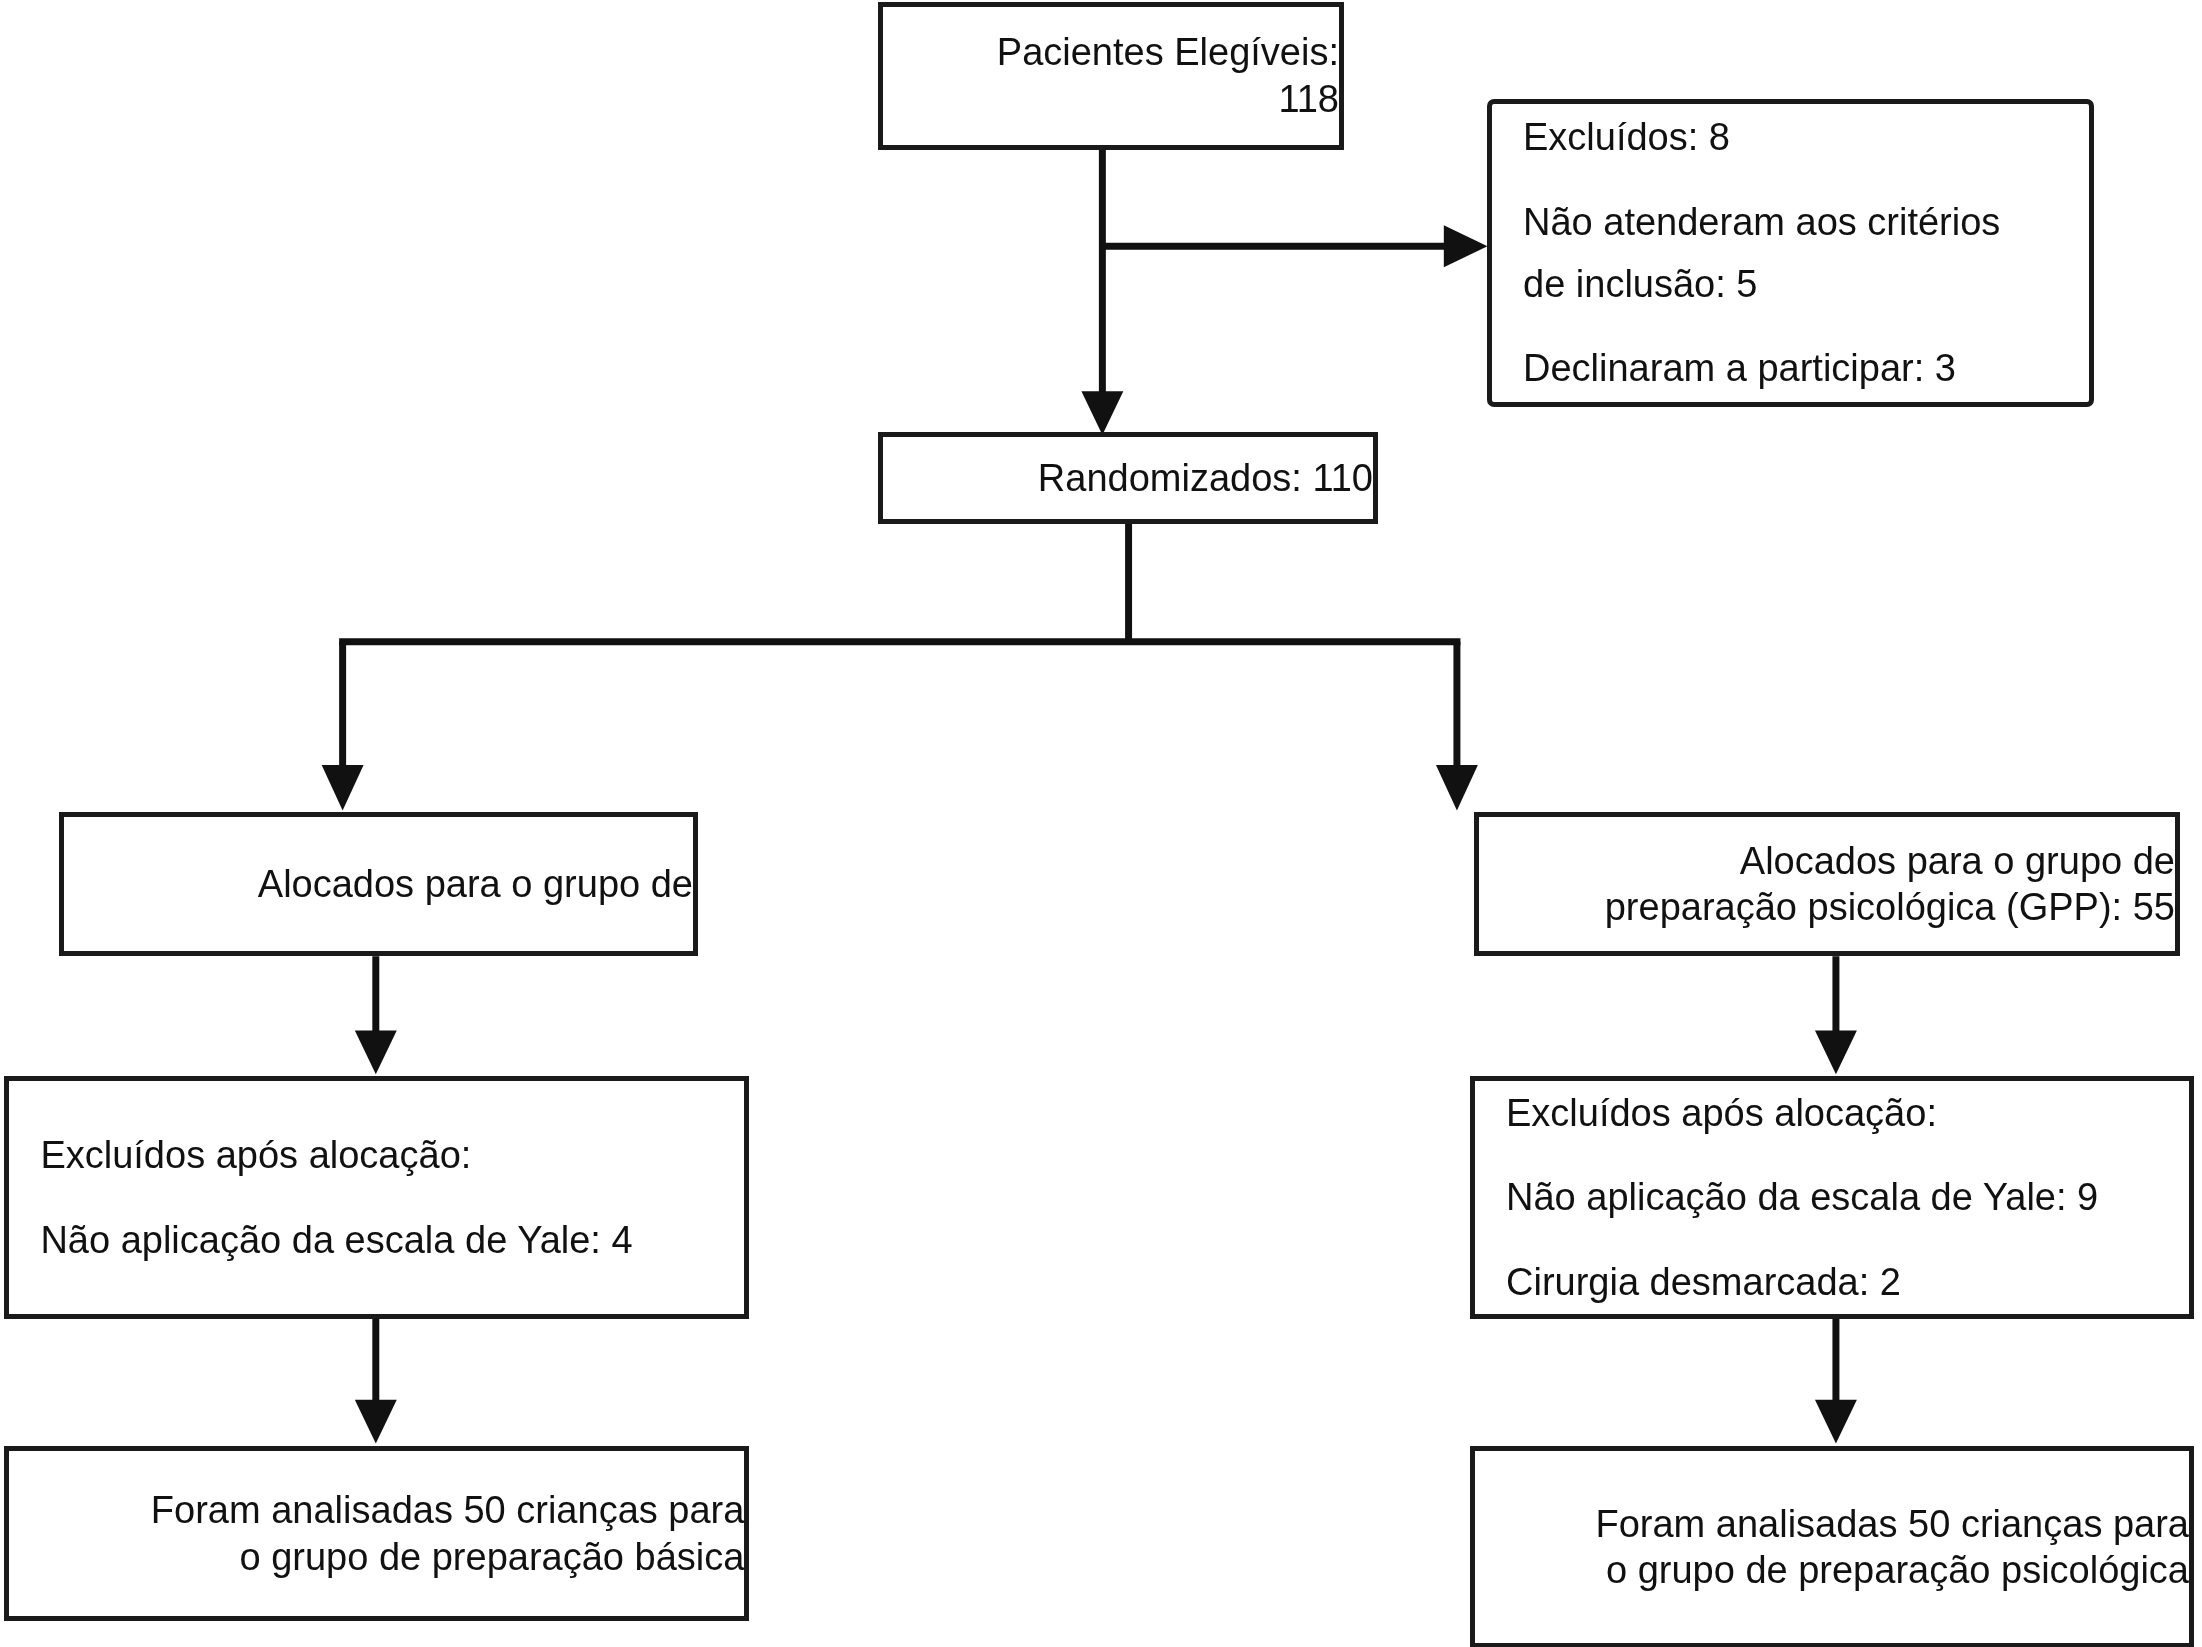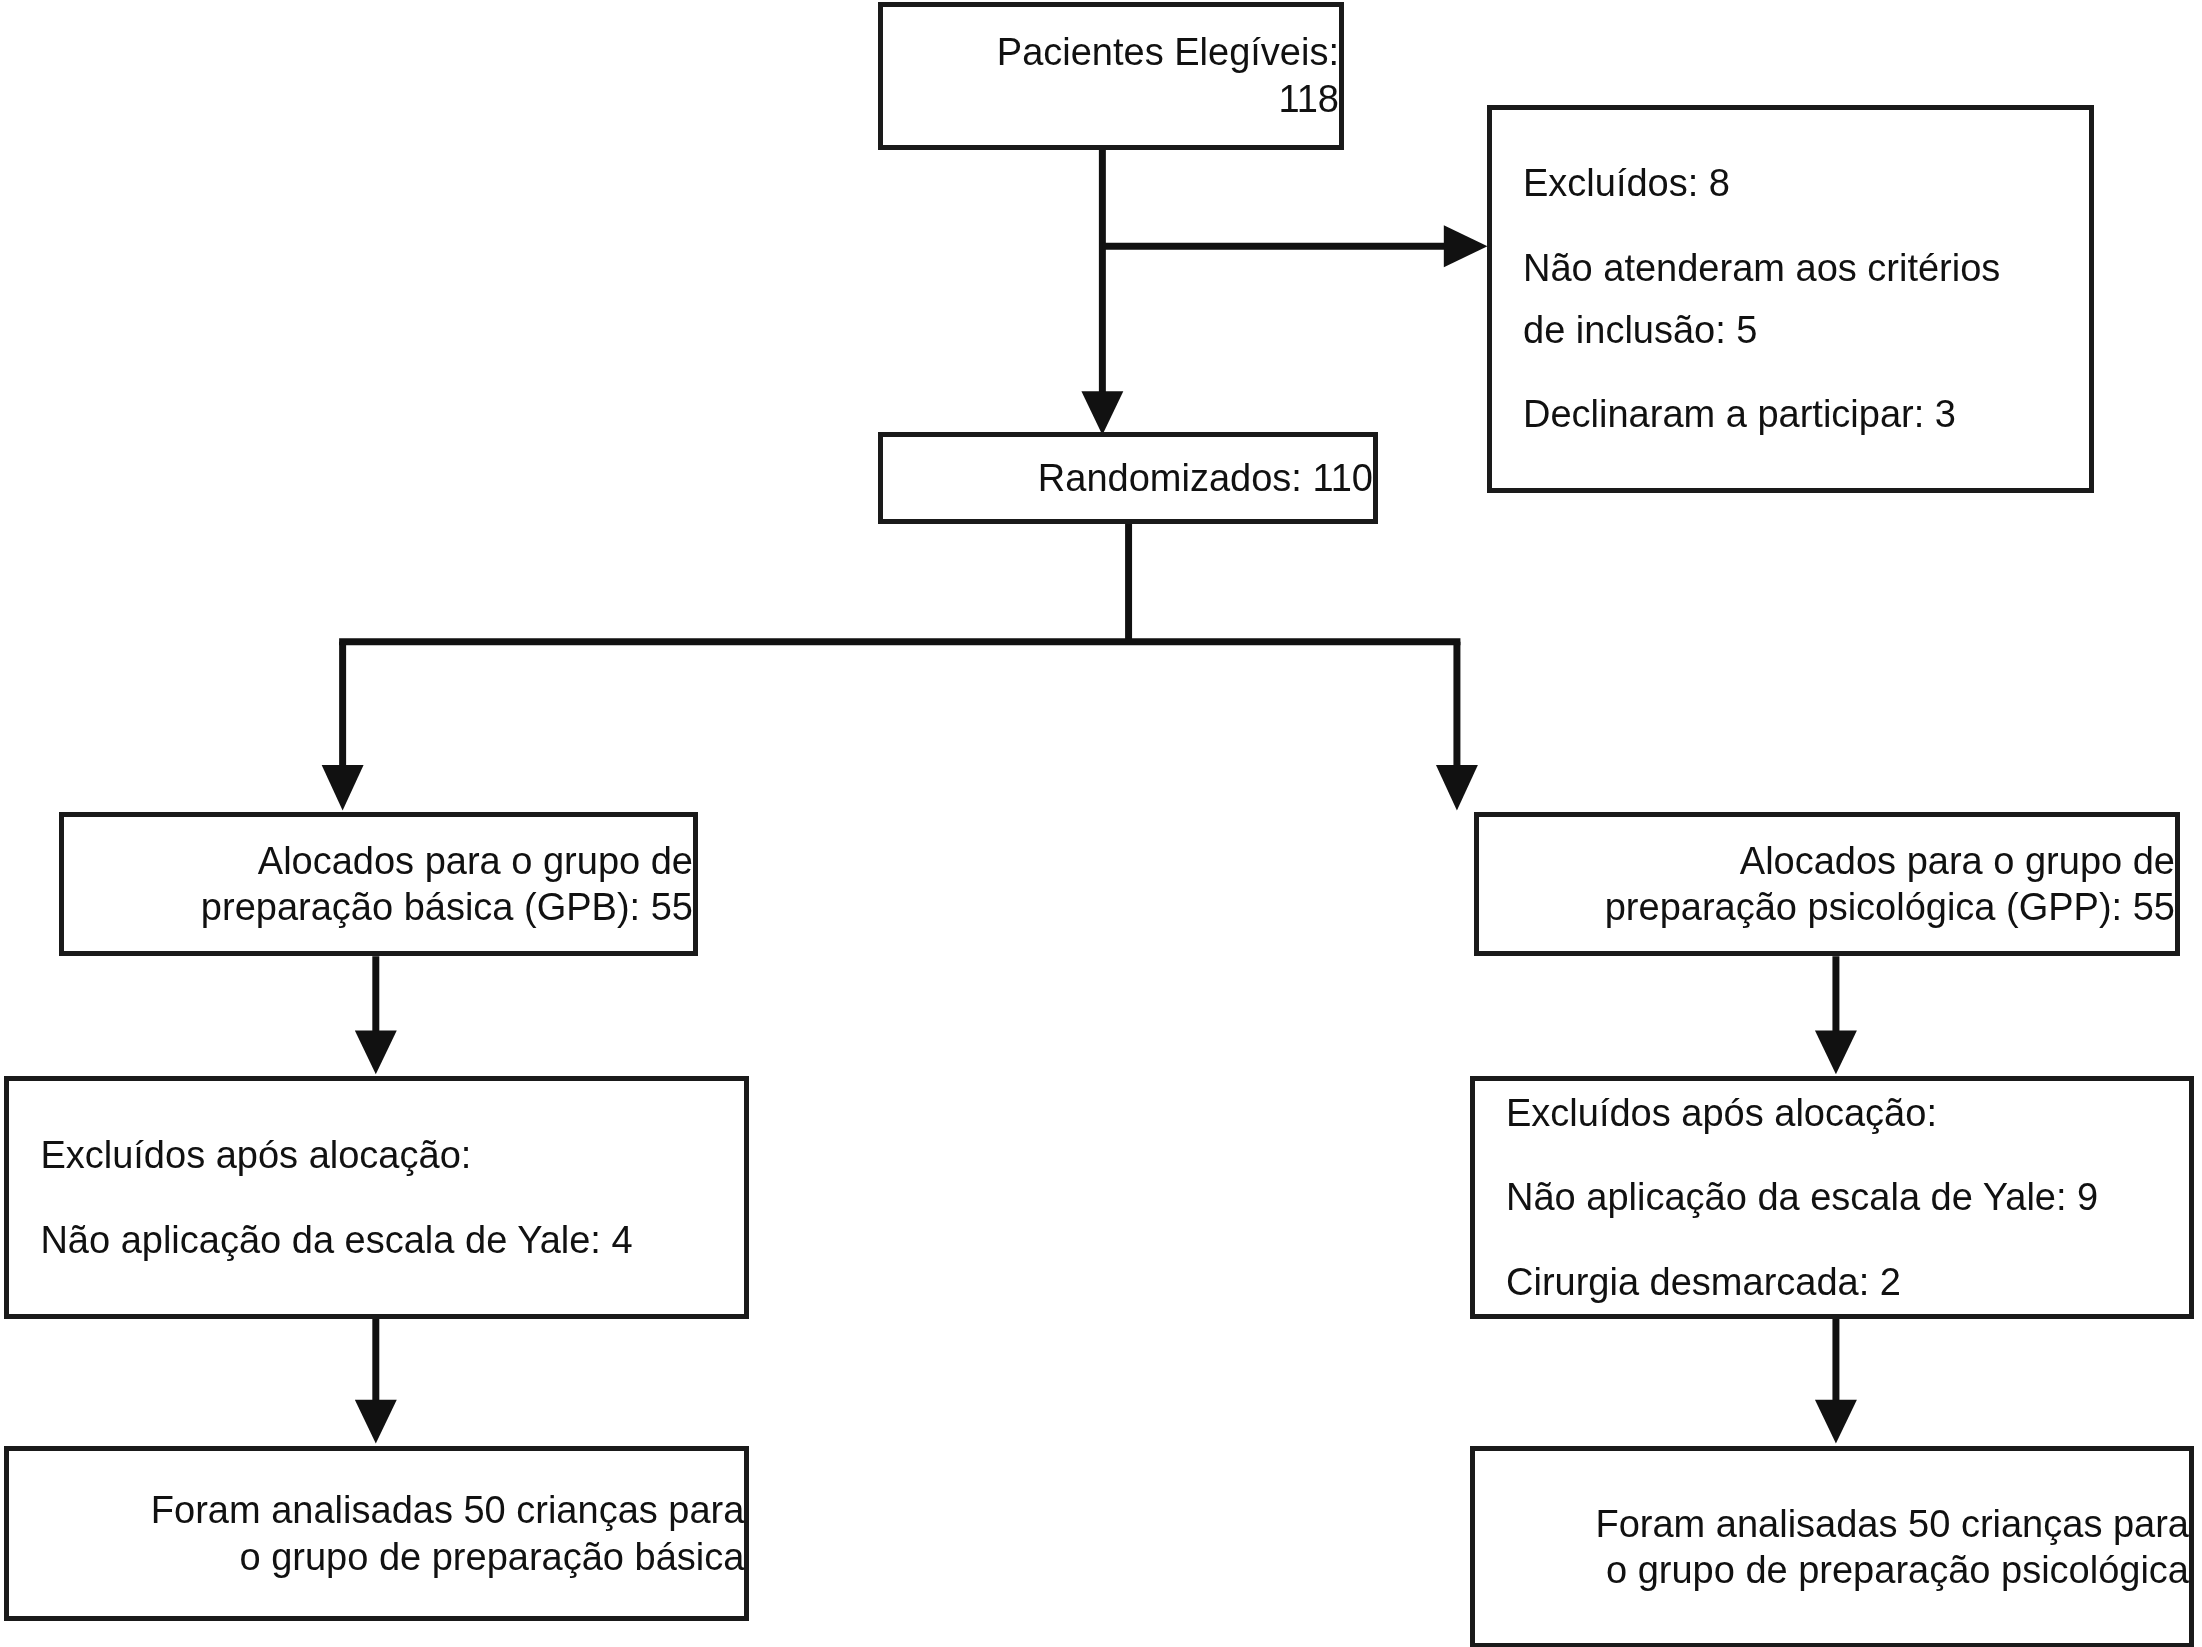--- a/index.html
+++ b/index.html
@@ -33,21 +33,21 @@
     line-height: 1.22;
     white-space: nowrap;
   }
   .center .line { text-align: right; }
   .leftalign { padding-left: 31px; }
   .leftalign .line { text-align: left; }
   .spaced .line { margin: 19px 0; }
 
   
   #node-eligible   { left: 878px; top: 1.7px;    width: 466px;  height: 148px; }
-  #node-excluded   { left: 1487px; top: 105px;  width: 607px;  height: 388px; }
+  #node-excluded   { left: 1487px; top: 99px;  width: 607px;  height: 308px; border-radius: 7px; }
   #node-randomized { left: 878px; top: 432px;  width: 500px;  height: 92px; }
   #node-gpb-alloc  { left: 59px;   top: 812px;  width: 639px;  height: 144px; }
   #node-gpp-alloc  { left: 1474px; top: 812px;  width: 706px;  height: 144px; }
   #node-gpb-excl   { left: 4.4px;    top: 1076px; width: 745px;  height: 243px; }
   #node-gpp-excl   { left: 1470px; top: 1076px; width: 724px;  height: 243px; }
   #node-gpb-final  { left: 4.4px;    top: 1446px; width: 745px;  height: 175px; }
   #node-gpp-final  { left: 1470px; top: 1446px; width: 724px;  height: 202px; }
 
   svg#links {
     position: absolute;
@@ -105,21 +105,20 @@
     <span class="line" style="margin-top:4px;">de inclusão: 5</span>
     <span class="line">Declinaram a participar: 3</span>
   </div>
 
   <div class="node center" id="node-randomized">
     <span class="line">Randomizados: 110</span>
   </div>
 
   <div class="node center" id="node-gpb-alloc">
     <span class="line">Alocados para o grupo de</span>
-    <span class="line">preparação básica (GPB): 55</span>
   </div>
 
   <div class="node center" id="node-gpp-alloc">
     <span class="line">Alocados para o grupo de</span>
     <span class="line">preparação psicológica (GPP): 55</span>
   </div>
 
   <div class="node leftalign spaced" id="node-gpb-excl">
     <span class="line">Excluídos após alocação:</span>
     <span class="line">Não aplicação da escala de Yale: 4</span>

